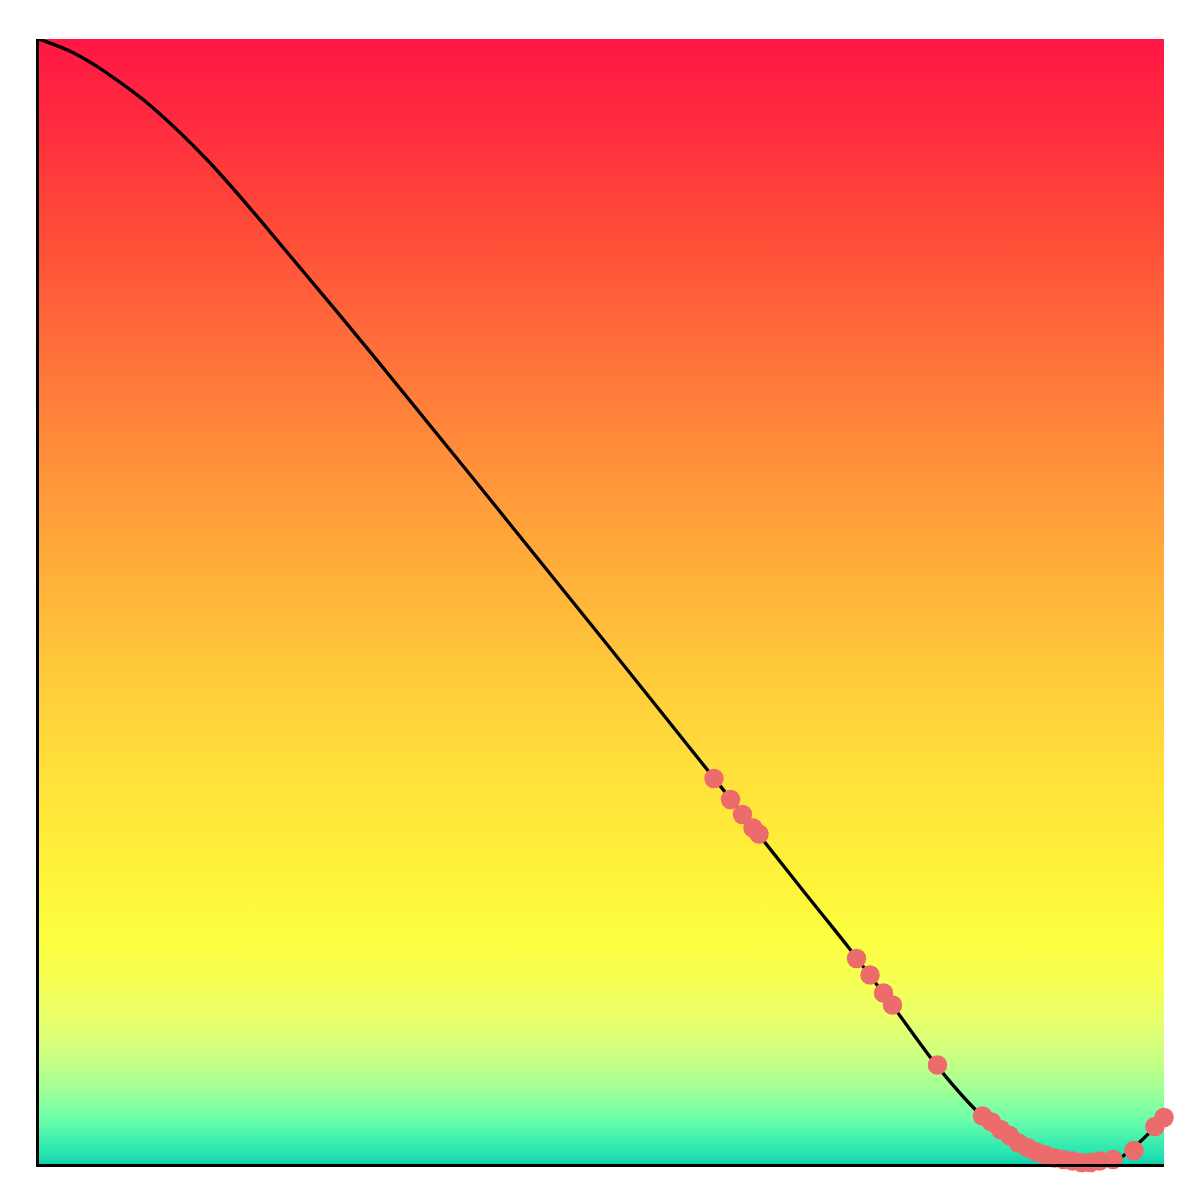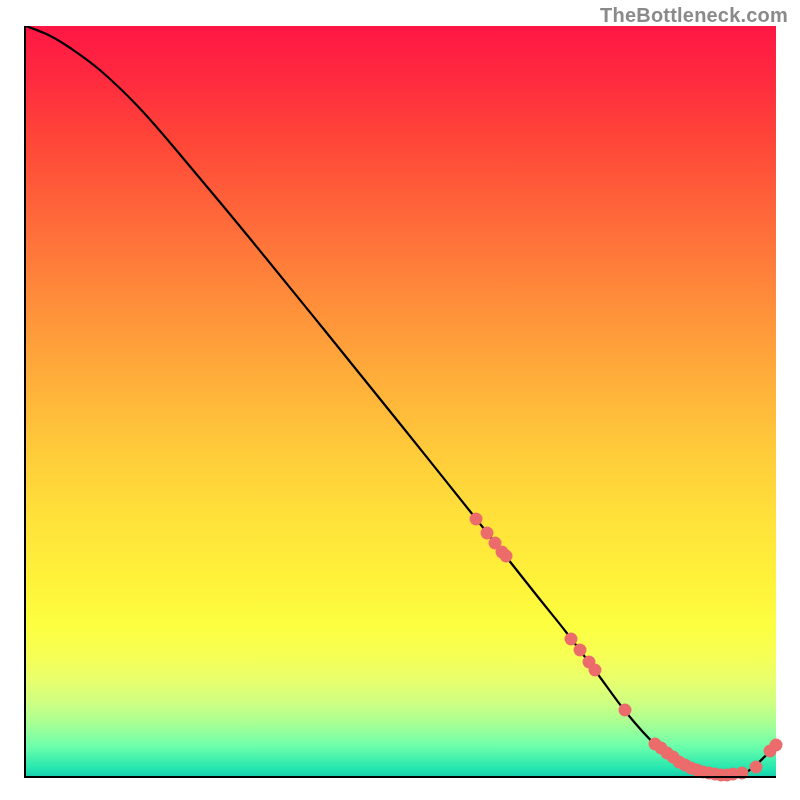--- a/index.html
+++ b/index.html
@@ -74,21 +74,20 @@
     height: 13px;
     border-radius: 50%;
     background: #ec6b6b;
     transform: translate(-50%, -50%);
   }
 </style>
 </head>
 <body>
 
 <div class="wrap">
-  <div class="attrib">TheBottleneck.com</div>
 
   <div class="plot"></div>
 
   <svg class="curve-svg" viewBox="0 0 750 750" preserveAspectRatio="none">
     <path id="curve-path" fill="none" stroke="#000" stroke-width="2.2" stroke-linejoin="round" stroke-linecap="round" d="M 0.00 0.00 C 3.75 1.50 15.00 5.25 22.50 9.00 C 30.00 12.75 36.25 16.50 45.00 22.50 C 53.75 28.50 63.75 35.25 75.00 45.00 C 86.25 54.75 100.00 67.88 112.50 81.00 C 125.00 94.13 131.25 101.63 150.00 123.75 C 168.75 145.88 200.00 183.38 225.00 213.75 C 250.00 244.13 275.00 275.12 300.00 306.00 C 325.00 336.87 350.00 367.88 375.00 399.00 C 400.00 430.13 427.50 464.50 450.00 492.75 C 472.50 521.00 495.00 549.63 510.00 568.50 C 525.00 587.38 530.00 593.13 540.00 606.00 C 550.00 618.88 560.00 632.38 570.00 645.75 C 580.00 659.13 590.00 674.00 600.00 686.25 C 610.00 698.50 620.00 710.25 630.00 719.25 C 640.00 728.25 650.00 735.38 660.00 740.25 C 670.00 745.13 680.00 747.50 690.00 748.50 C 700.00 749.50 710.00 751.13 720.00 746.25 C 730.00 741.38 745.00 723.75 750.00 719.25 "></path>
   </svg>
 
   <div id="dots-layer">
       <div class="dot" style="left: 476px; top: 518.75px;"></div>
       <div class="dot" style="left: 487.25px; top: 533px;"></div>

